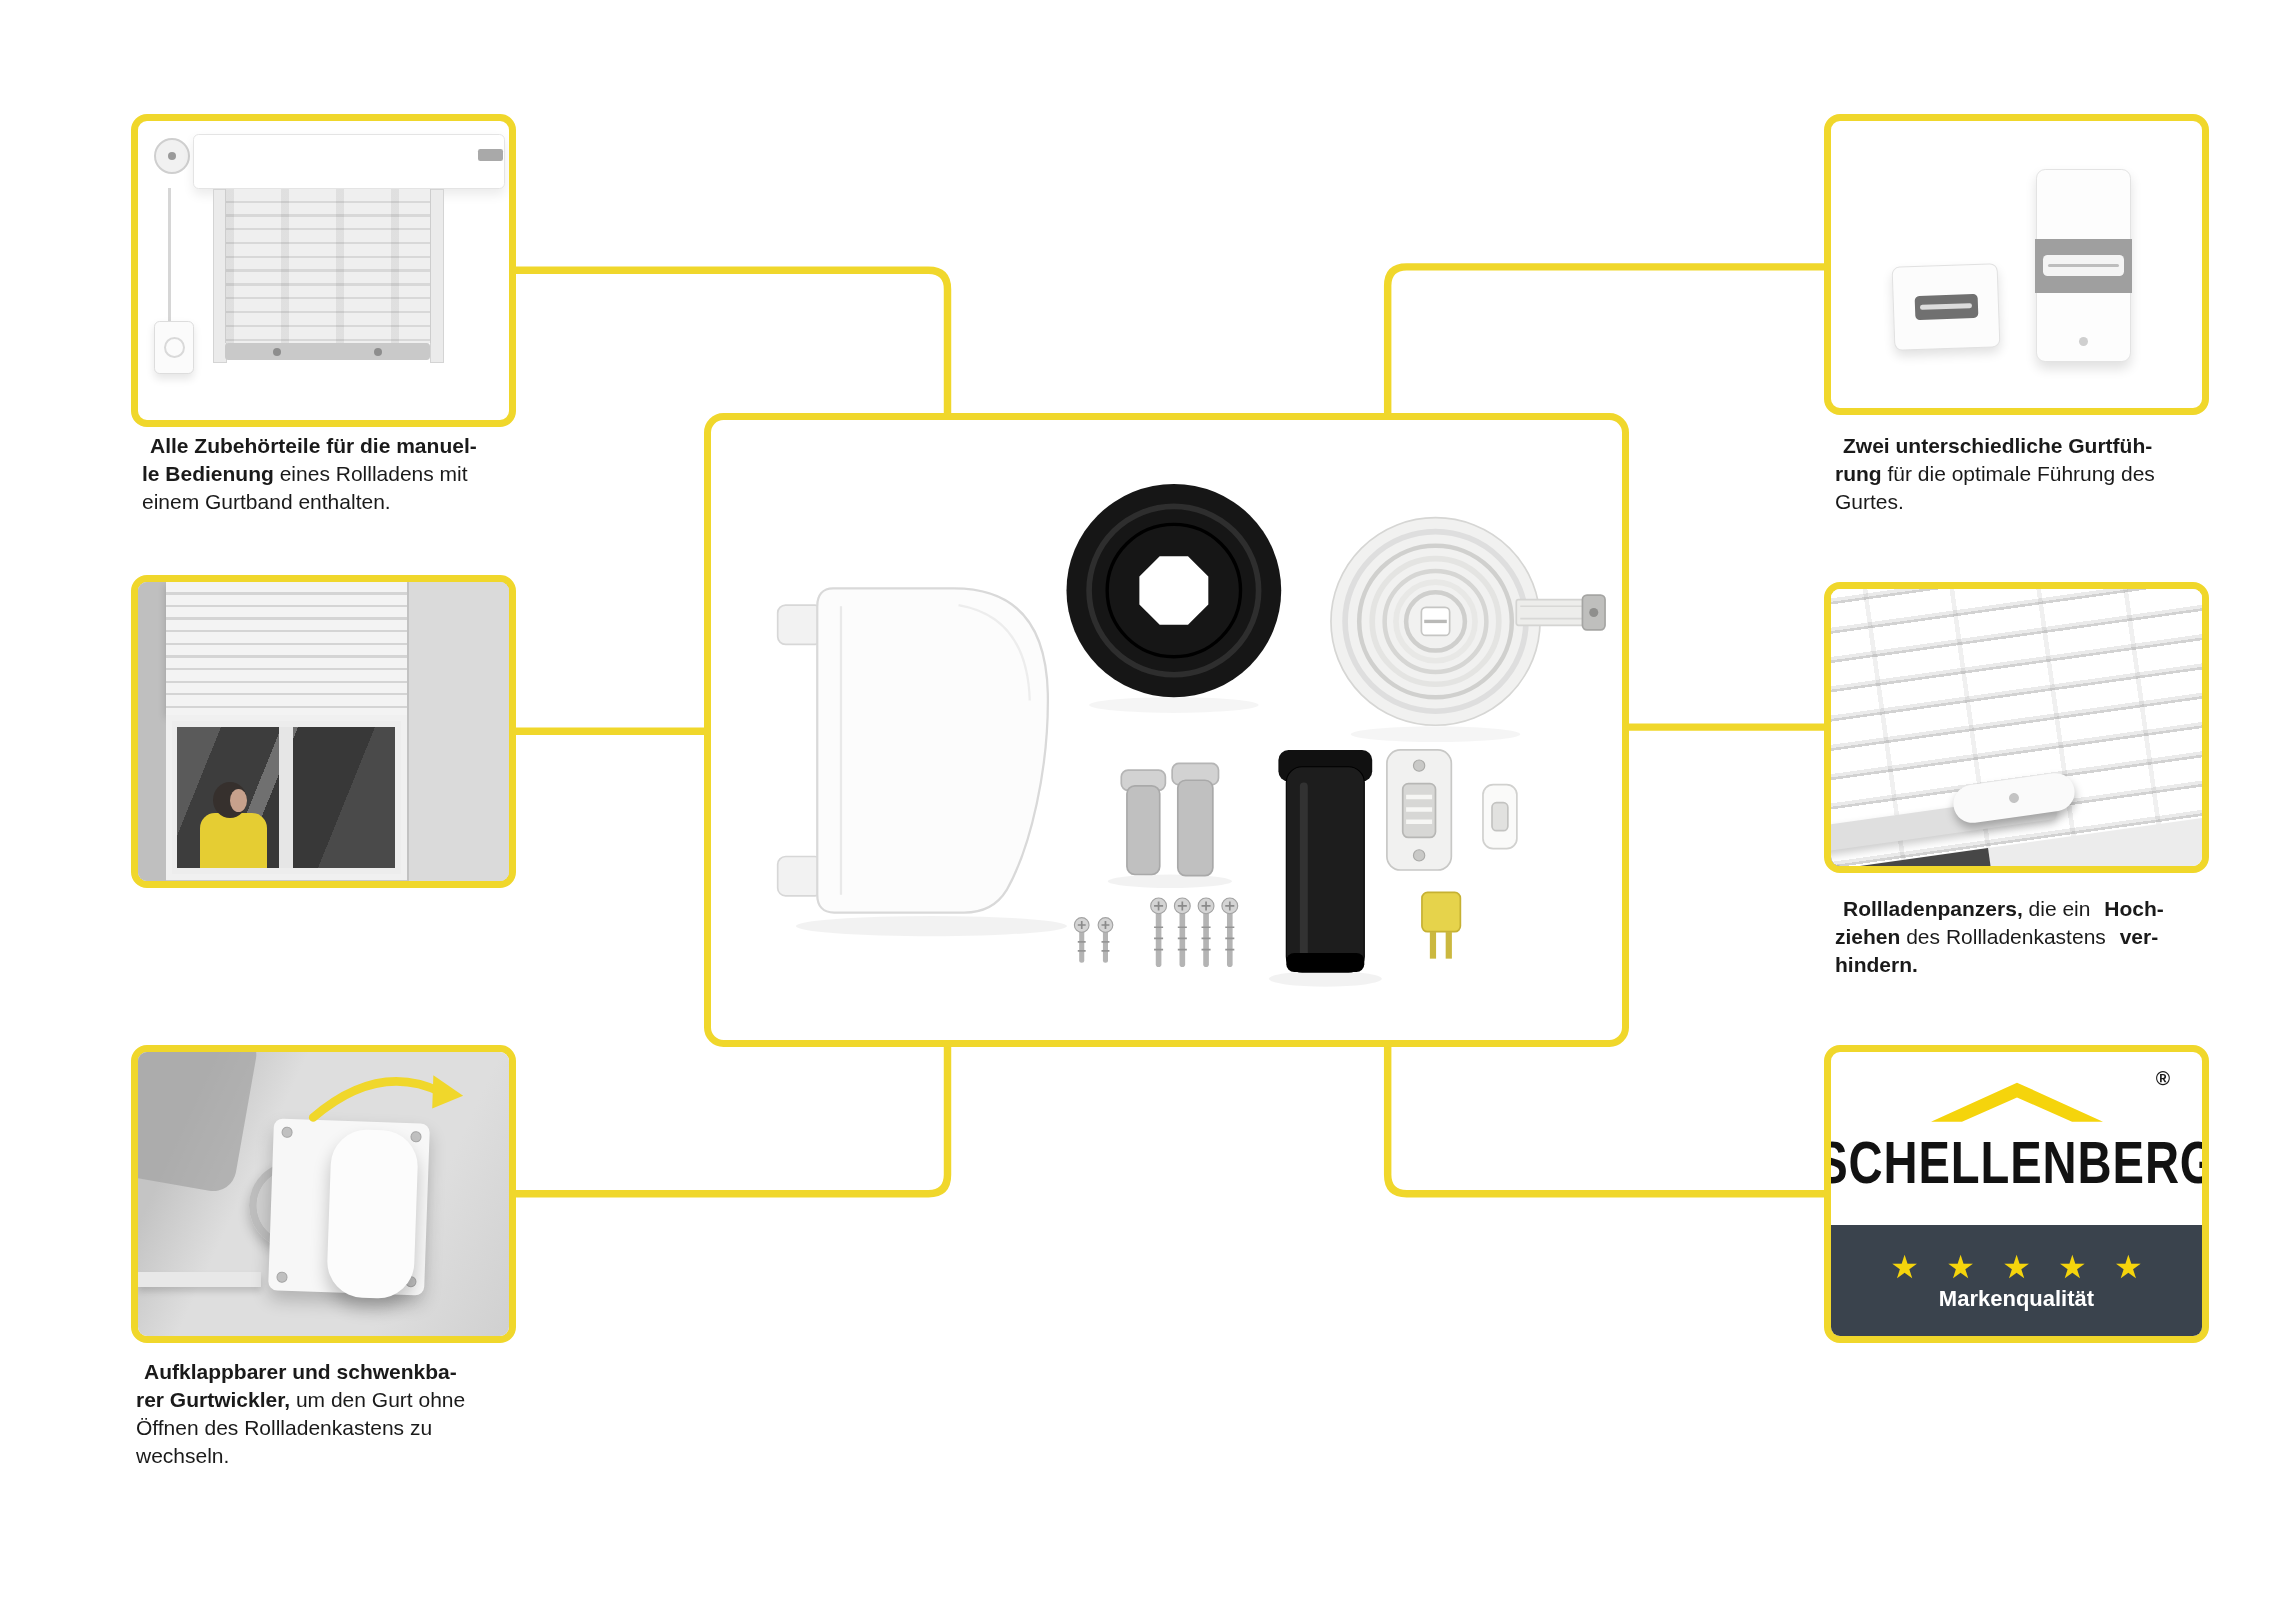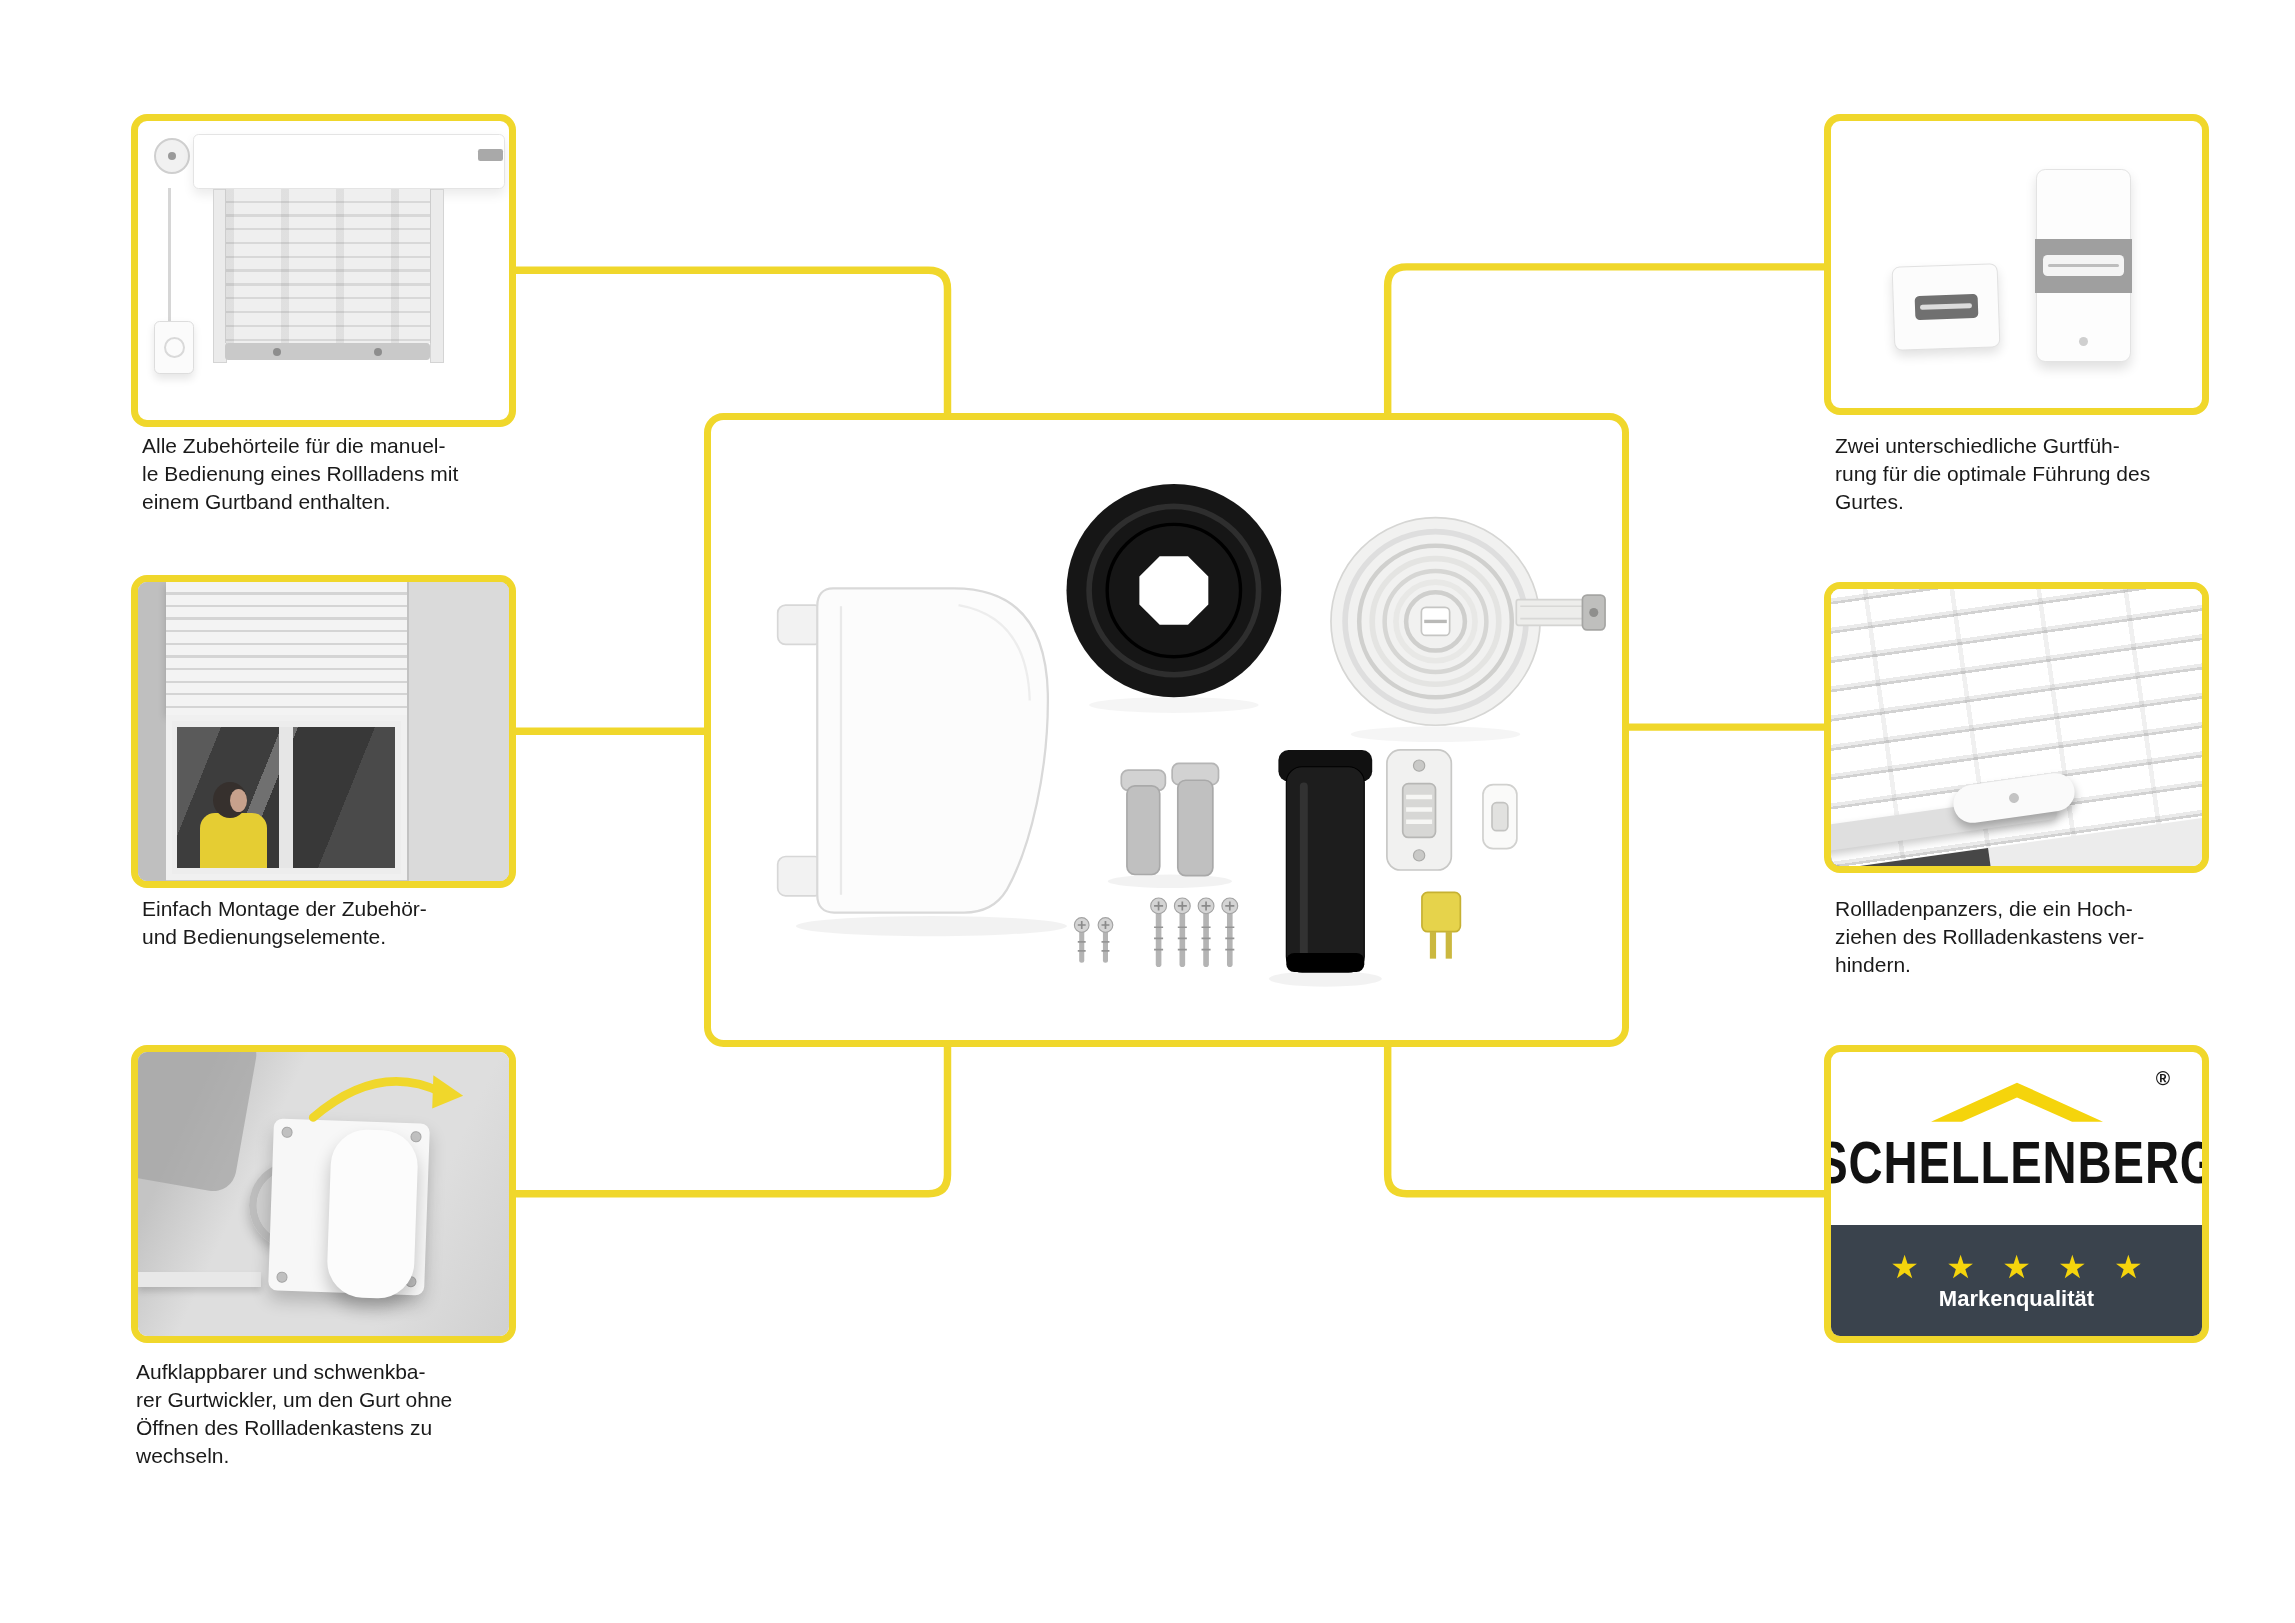--- a/index.html
+++ b/index.html
@@ -24,21 +24,21 @@
   #box-accessories{left:131px;top:114px;width:385px;height:313px;}
   #box-mounting  {left:131px;top:575px;width:385px;height:313px;}
   #box-winder    {left:131px;top:1045px;width:385px;height:298px;}
   #box-guides    {left:1824px;top:114px;width:385px;height:301px;}
   #box-stopper   {left:1824px;top:582px;width:385px;height:291px;}
   #box-logo      {left:1824px;top:1045px;width:385px;height:298px;}
   #box-center    {left:704px;top:413px;width:925px;height:634px;border-radius:19.5px;}
 
   
   .caption{position:absolute;font-size:21px;line-height:1.34;white-space:pre-wrap;color:var(--text);}
-  .caption b{font-weight:400;}
+  .caption b{font-weight:700;margin-left:8px;}
   #cap-accessories{left:142px;top:432px;width:396px;}
   #cap-mounting  {left:142px;top:895px;width:396px;}
   #cap-winder    {left:136px;top:1358px;width:396px;}
   #cap-guides    {left:1835px;top:432px;width:408px;}
   #cap-stopper   {left:1835px;top:895px;width:408px;}
 
   
   .b1-housing{position:absolute;left:55px;top:12.6px;width:310px;height:53px;background:#fff;
     border:1.7px solid #e4e4e4;border-radius:5.7px;box-shadow:0 5.7px 10.3px rgba(0,0,0,.08);}
   .b1-cap{position:absolute;left:16px;top:17px;width:32px;height:32px;border-radius:50%;
@@ -176,22 +176,20 @@
         <div class="b2-glass">
           <div class="b2-body"></div>
           <div class="b2-head"></div>
           <div class="b2-face"></div>
           <div class="b2-mullion"></div>
         </div>
       </div>
       <div class="b2-right"></div>
     </div>
   </div>
-  <div class="caption" id="cap-mounting"><b>Einfach Montage</b><span> der Zubehör-
-und Bedienungselemente.</span></div>
 
   <div class="box" id="box-winder">
     <div class="art">
       <div class="b3-shade"></div>
       <div class="b3-sill"></div>
       <div class="b3-drum"></div>
       <div class="b3-plate">
         <div class="b3-screw b3-s1"></div>
         <div class="b3-screw b3-s2"></div>
         <div class="b3-screw b3-s3"></div>

